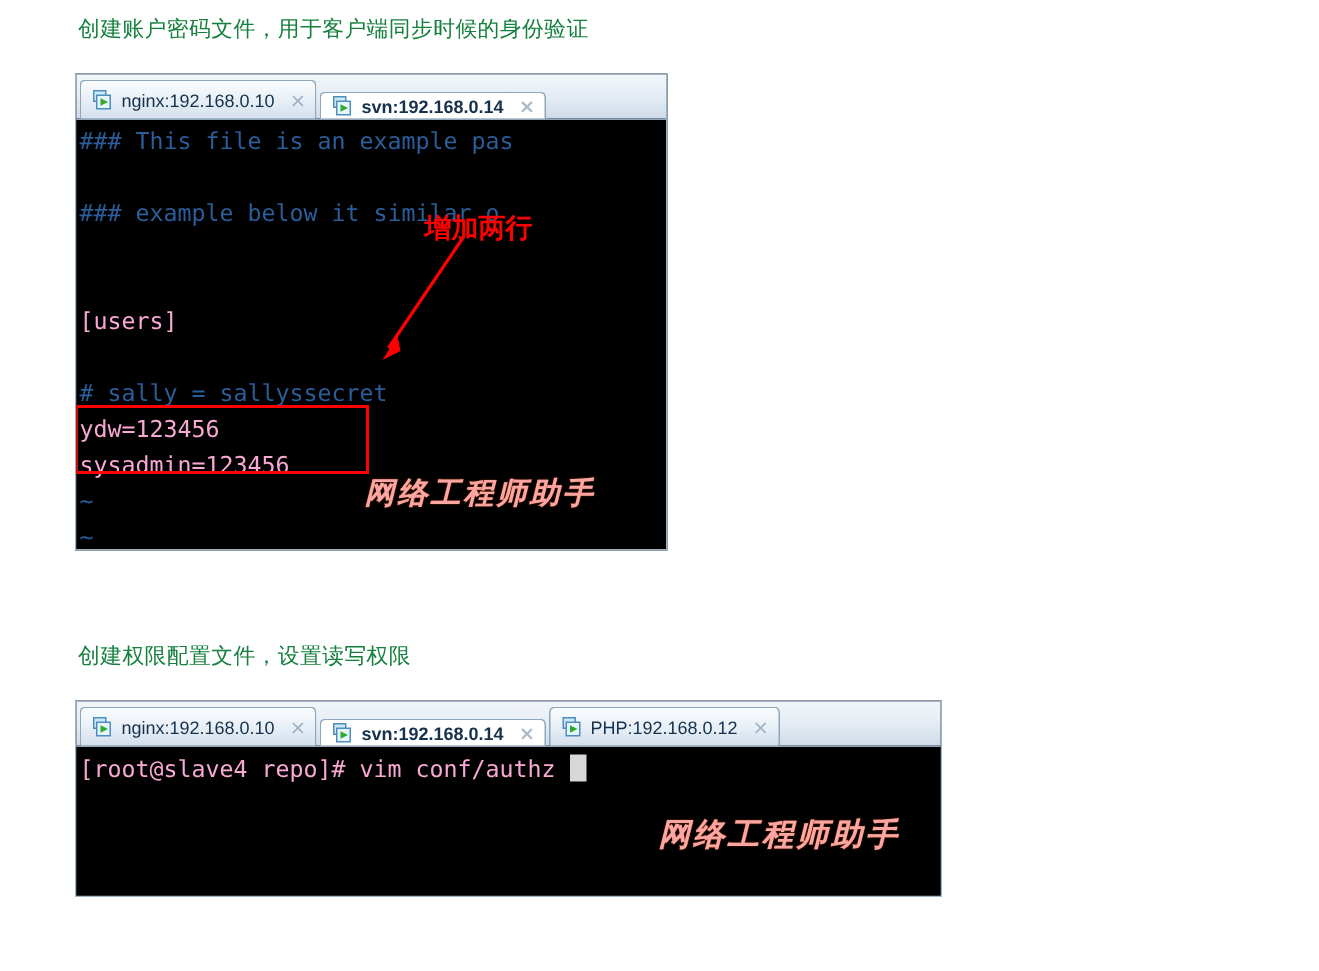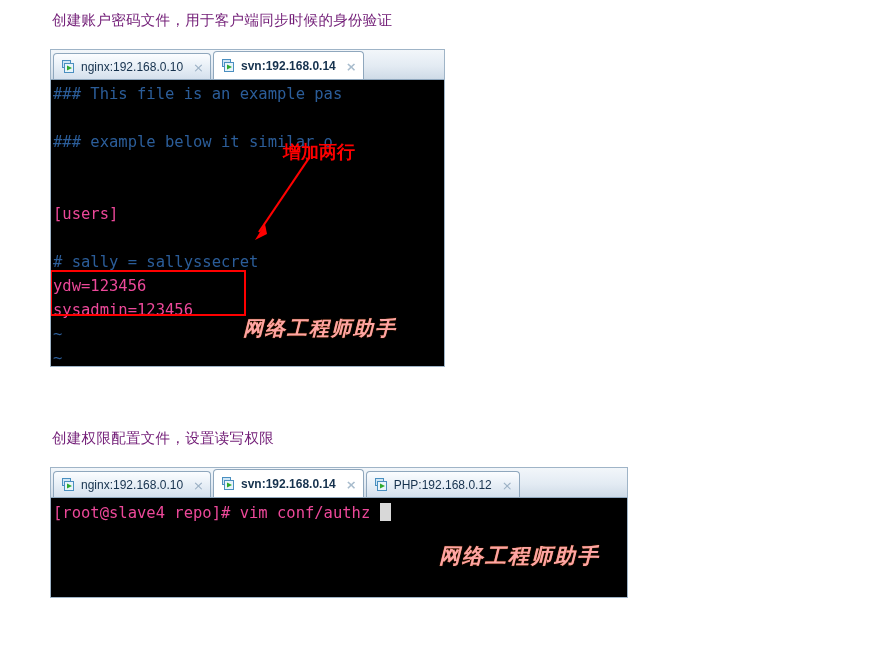--- a/index.html
+++ b/index.html
@@ -13,21 +13,21 @@
     font-family: "Liberation Sans", sans-serif;
     color: #000000;
     position: relative;
     overflow: hidden;
   }
 
   
   .doc-heading {
     font-family: "DejaVu Sans", "Liberation Sans", sans-serif;
     font-size: 14.5px;
-    color: #701a75;
+    color: #15803d;
     line-height: 1.4;
     letter-spacing: 0.3px;
   }
   #heading-one { position: absolute; left: 52px; top: 10px; }
   #heading-two { position: absolute; left: 52px; top: 428px; }
 
   
   .term-window {
     position: absolute;
     box-sizing: border-box;
@@ -61,21 +61,21 @@
     background: linear-gradient(to bottom, #fbfdff 0%, #e9f0f7 45%, #d3dfec 100%);
     font-size: 12px;
     color: #15314d;
     white-space: nowrap;
     position: relative;
     top: 1px;
   }
   .tab.active {
     background: #ffffff;
     font-weight: bold;
-    height: 29px;
+    height: 19px;
     top: 1px;
     border-color: #8fa7bd;
   }
   .tab-icon {
     width: 15px;
     height: 14px;
     margin-right: 5px;
     flex: 0 0 auto;
     display: block;
   }
@@ -100,21 +100,21 @@
   }
   #terminal-one .term-screen  { height: 286px; }
   #terminal-two .term-screen  { height: 99px; }
 
   .term-line {
     position: absolute;
     left: 2px;
     white-space: pre;
   }
   .c-comment { color: #2b5d99; }
-  .c-white   { color: #ec4899; }
+  .c-white   { color: #f9a8d4; }
   .c-tilde   { color: #2b5d99; }
 
   .cursor-inline {
     background: #2b6cb8;
     color: #bdd4ec;
   }
   .cursor-block {
     display: inline-block;
     width: 11px;
     height: 18px;

